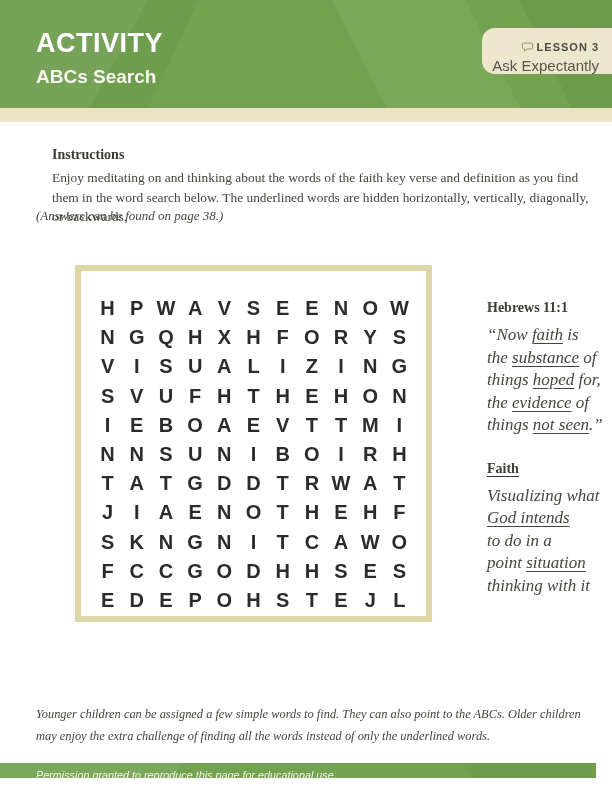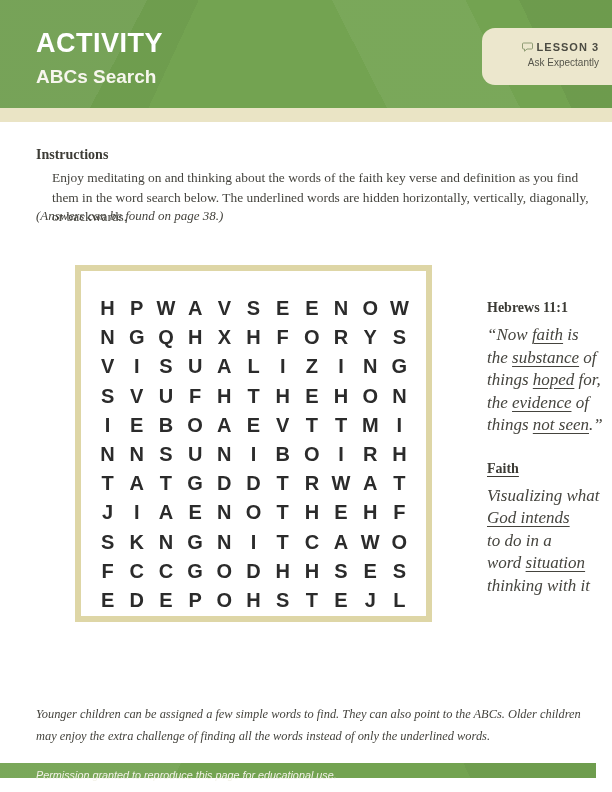--- a/index.html
+++ b/index.html
@@ -37,43 +37,43 @@
     color:#f7f6ee;
   }
   .cream-strip {
     position:absolute; top:108px; left:0; right:0; height:14px;
     background:#eae4c5;
   }
 
   
   .lesson-badge {
     position:absolute; top:28px; right:0;
-    width:130px; height:57px;
+    width:130px; height:46px;
     background:#ece7cd;
     border-radius:13px 0 0 13px;
     padding:9px 13px 0 0;
     text-align:right;
     font-family:"Liberation Sans", sans-serif;
   }
   .lesson-label {
     font-size:11px; font-weight:bold; letter-spacing:1px;
     color:#4b4b42;
     display:inline-block; vertical-align:middle;
   }
   .lesson-icon {
     display:inline-block; vertical-align:middle;
     margin-right:4px; line-height:0;
   }
   .lesson-title {
-    font-size:10px; color:#56564c; margin-top:2px;
+    font-size:15px; color:#56564c; margin-top:2px;
   }
 
   
   .instructions-heading {
-    position:absolute; left:36px; top:147px;
+    position:absolute; left:52px; top:147px;
     font-weight:bold; font-size:14px; color:#3c3b35;
   }
   .instructions-body {
     position:absolute; left:36px; top:168px; width:548px;
     font-size:13.4px; line-height:19.5px; color:#45443e;margin-left:16px;
   }
   .instructions-note {
     position:absolute; left:36px; top:208px; width:548px;
     font-size:13px; font-style:italic; color:#45443e;
   }
@@ -318,21 +318,21 @@
         <div class="rich-line"><span>the </span><span class="u">substance</span><span> of</span></div>
         <div class="rich-line"><span>things </span><span class="u">hoped</span><span> for,</span></div>
         <div class="rich-line"><span>the </span><span class="u">evidence</span><span> of</span></div>
         <div class="rich-line"><span>things </span><span class="u">not seen</span><span>.”</span></div>
       </div>
     <div class="definition-heading">Faith</div>
     <div>
         <div class="rich-line"><span>Visualizing what</span></div>
         <div class="rich-line"><span class="u">God intends</span></div>
         <div class="rich-line"><span>to do in a</span></div>
-        <div class="rich-line"><span>word </span><span class="u">situation</span></div>
+        <div class="rich-line"><span>point </span><span class="u">situation</span></div>
         <div class="rich-line"><span>thinking with it</span></div>
       </div>
   </div>
 
   <div class="footer-note">Younger children can be assigned a few simple words to find. They can also point to the ABCs. Older children may enjoy the extra challenge of finding all the words instead of only the underlined words.</div>
   <div class="permission-bar">
     <div class="permission-text">Permission granted to reproduce this page for educational use.</div>
   </div>
 
 </div>

